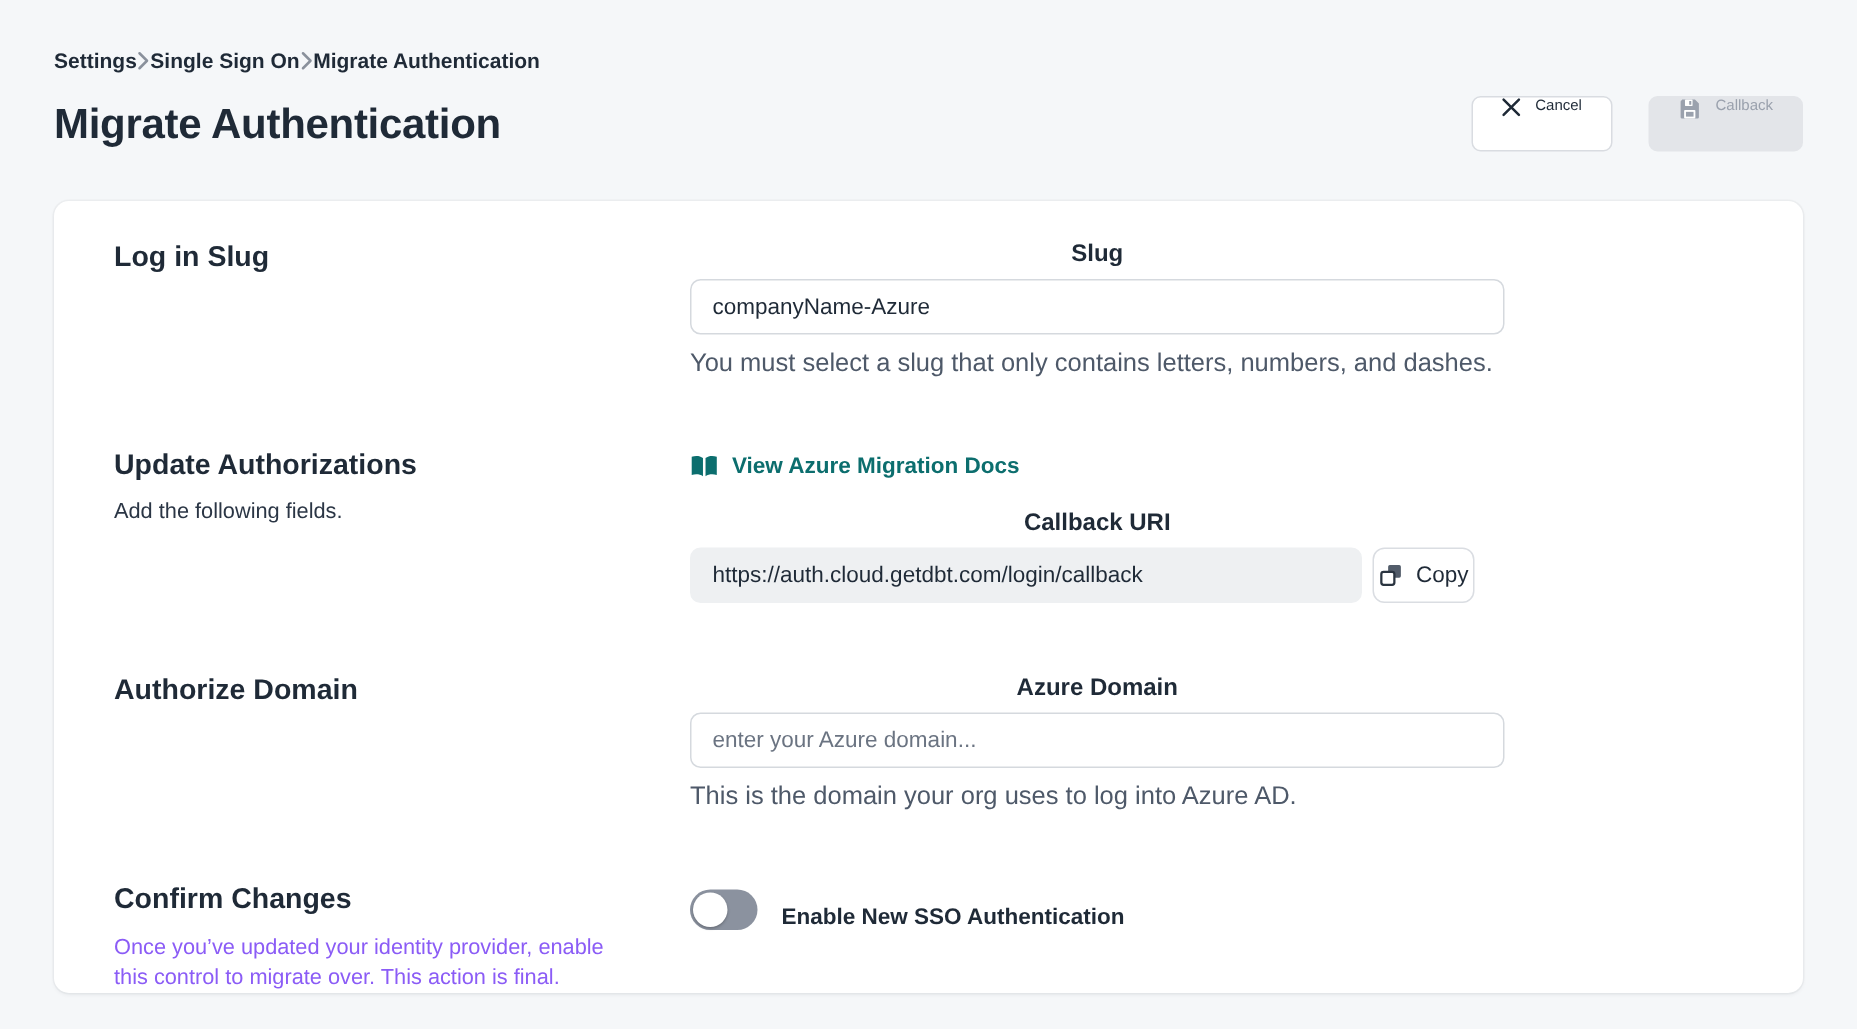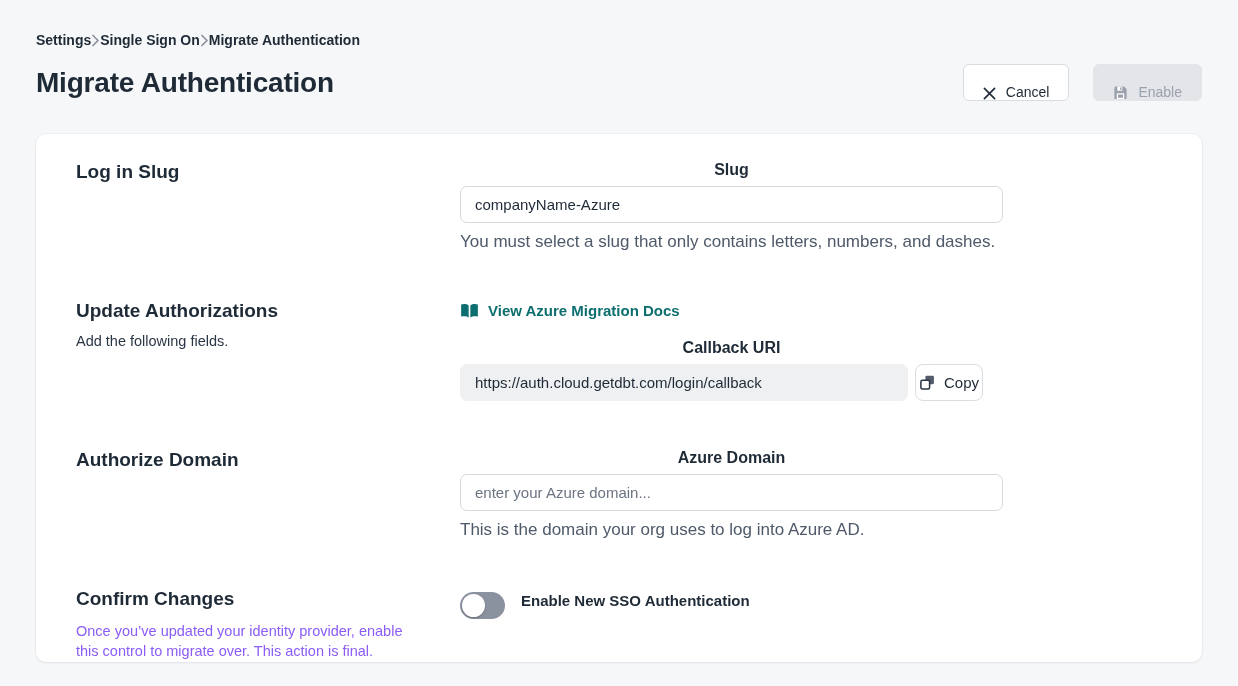--- a/index.html
+++ b/index.html
@@ -21,23 +21,23 @@
   .crumb-sep { display: flex; align-items: center; }
 
   
   .header-row {
     display: flex; justify-content: space-between; align-items: center;
     margin-top: 16px;
   }
   .page-title { font-size: 28px; font-weight: 700; letter-spacing: -0.2px; }
   .header-actions { display: flex; align-items: center; gap: 24px; }
   .btn {
-    display: inline-flex; align-items: flex-end; gap: 10px;
+    display: inline-flex; align-items: flex-start; gap: 10px;
     height: 37px; padding: 0 19px; border-radius: 6px;
-    font-size: 14px; font-family: "Liberation Sans", sans-serif;
+    font-size: 10px; font-family: "Liberation Sans", sans-serif;
     cursor: pointer; white-space: nowrap;
   }
   .btn-cancel { background: #ffffff; border: 1px solid #d9dce1; color: #1f2a37; }
   .btn-confirm { background: #e3e5e9; border: 1px solid #e3e5e9; color: #9aa1ad; cursor: default; }
 
   
   .card {
     margin-top: 33px; background: #ffffff; border-radius: 10px;
     box-shadow: 0 1px 3px rgba(22, 30, 45, 0.06), 0 0 0 1px rgba(22, 30, 45, 0.03);
     padding: 27px 40px 40px 40px; height: 528px;
@@ -73,21 +73,21 @@
   .copy-row { display: flex; gap: 7px; margin-top: 7px; }
   .copy-row .text-input { margin-top: 0; width: 448px; }
   .btn-copy {
     height: 37px; width: 68px; justify-content: center; padding: 0;
     background: #ffffff; border: 1px solid #dadde2; border-radius: 8px;
     color: #1f2a37; display: inline-flex; align-items: center; gap: 8px;
     font-size: 15px; cursor: pointer;
   }
 
   
-  .toggle-row { display: flex; align-items: flex-start; gap: 16px; margin-top: 4px; }
+  .toggle-row { display: flex; align-items: flex-end; gap: 16px; margin-top: 4px; }
   .toggle {
     width: 45px; height: 27px; border-radius: 14px; background: #8b929f;
     position: relative; cursor: pointer; flex-shrink: 0;
   }
   .toggle-knob {
     position: absolute; left: 2px; top: 2px; width: 23px; height: 23px;
     border-radius: 50%; background: #ffffff;
     box-shadow: 0 1px 2px rgba(0,0,0,0.25);
   }
   .toggle-label { font-size: 15px; font-weight: 700; color: #1f2a37; }
@@ -129,21 +129,21 @@
       <button class="btn btn-confirm" disabled="">
         <span class="icon">
           <svg width="15" height="15" viewBox="0 0 16 16">
             <path fill="#9aa1ad" d="M2.5 1.5h9.2L14.5 4.3v9.7a1 1 0 0 1-1 1h-11a1 1 0 0 1-1-1v-11a1 1 0 0 1 1-1z"></path>
             <rect x="4.6" y="1.5" width="5.4" height="4.6" rx="0.6" fill="#ffffff"></rect>
             <rect x="7.6" y="2.4" width="1.5" height="2.8" rx="0.4" fill="#9aa1ad"></rect>
             <rect x="4" y="8.8" width="8" height="6.2" rx="0.7" fill="#ffffff"></rect>
             <rect x="5.3" y="10.2" width="5.4" height="3.4" fill="#9aa1ad"></rect>
           </svg>
         </span>
-        <span>Enable</span>
+        <span>Callback</span>
       </button>
     </div>
   </div>
 
   <div class="card">
 
     <div class="section">
       <div class="section-left">
         <div class="section-heading">Log in Slug</div>
       </div>

